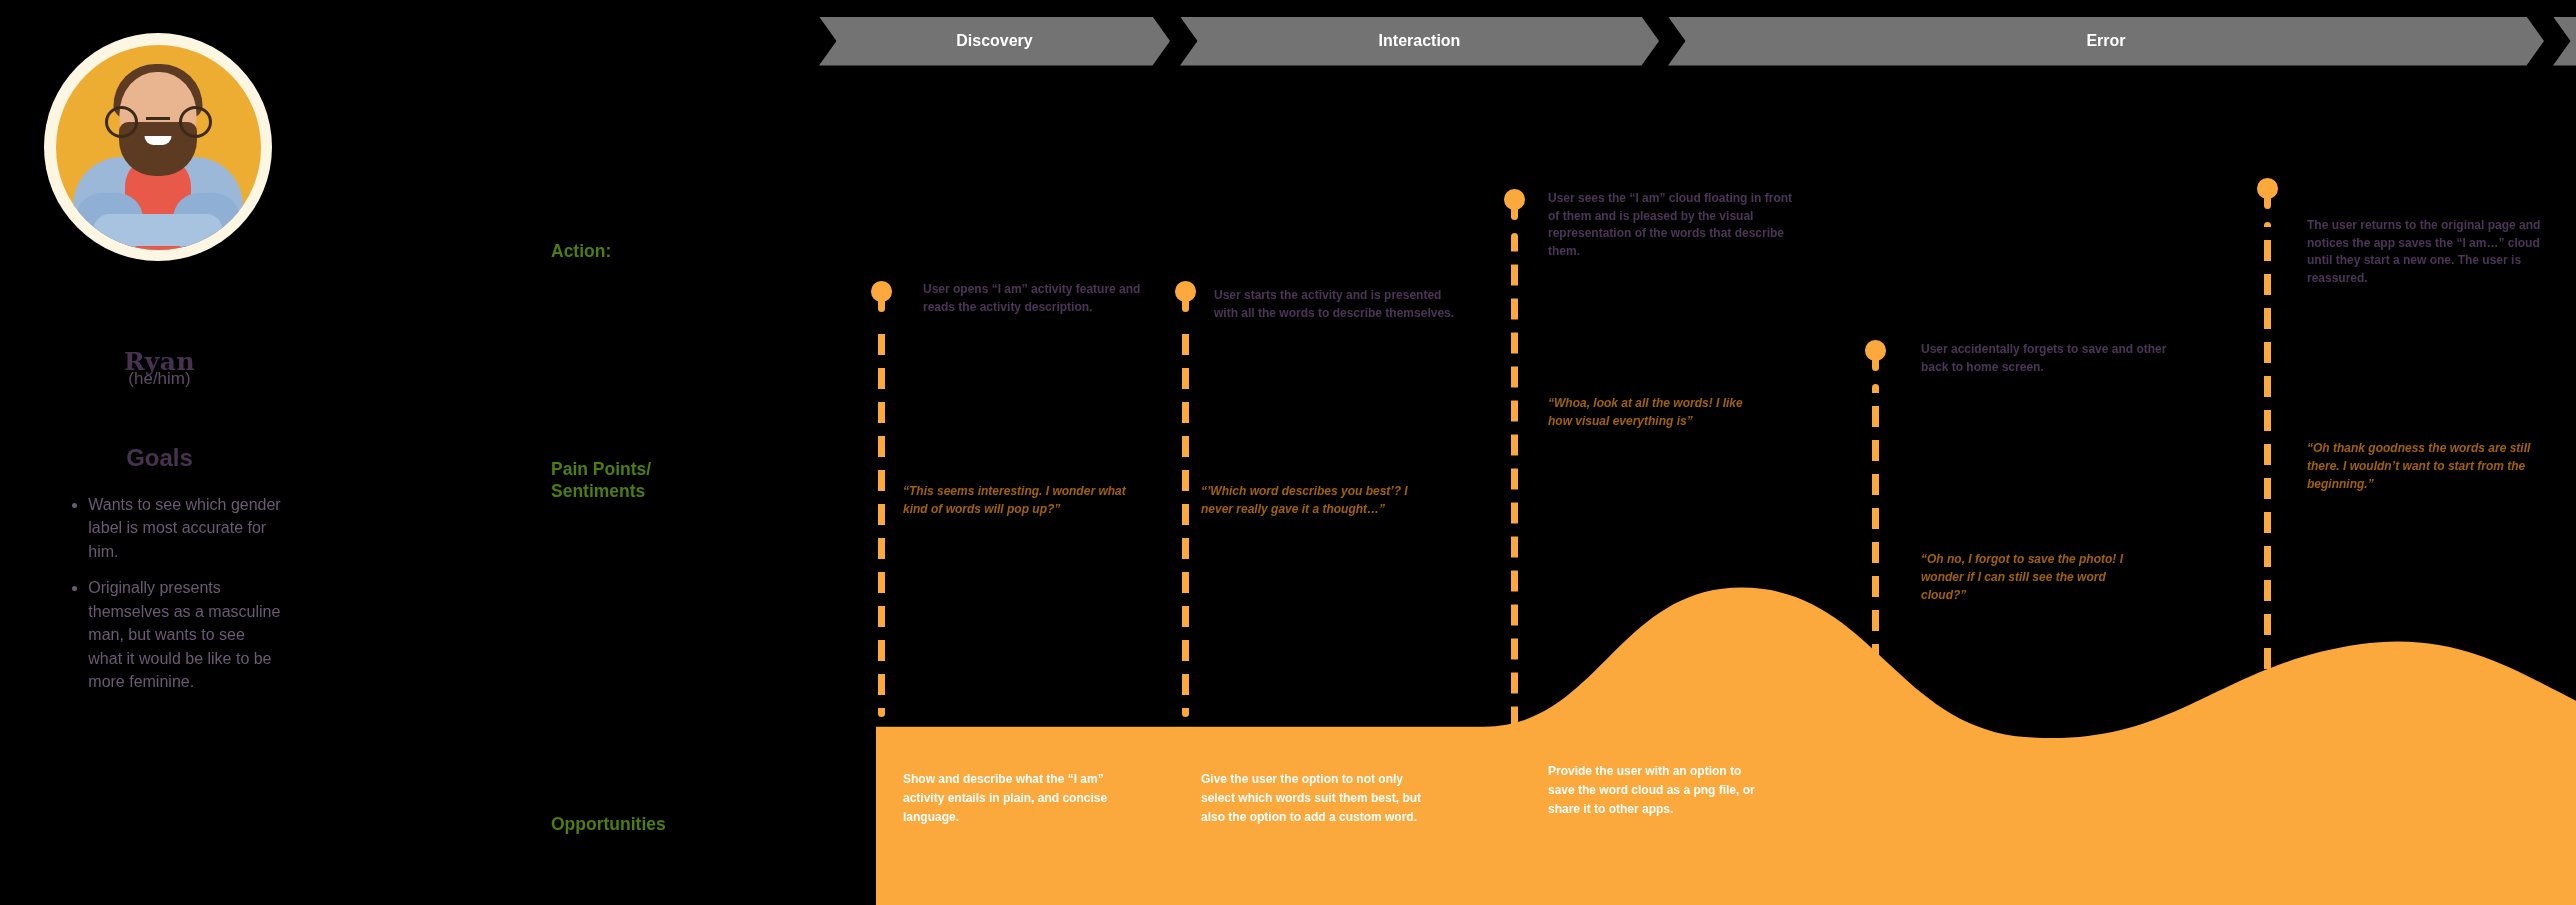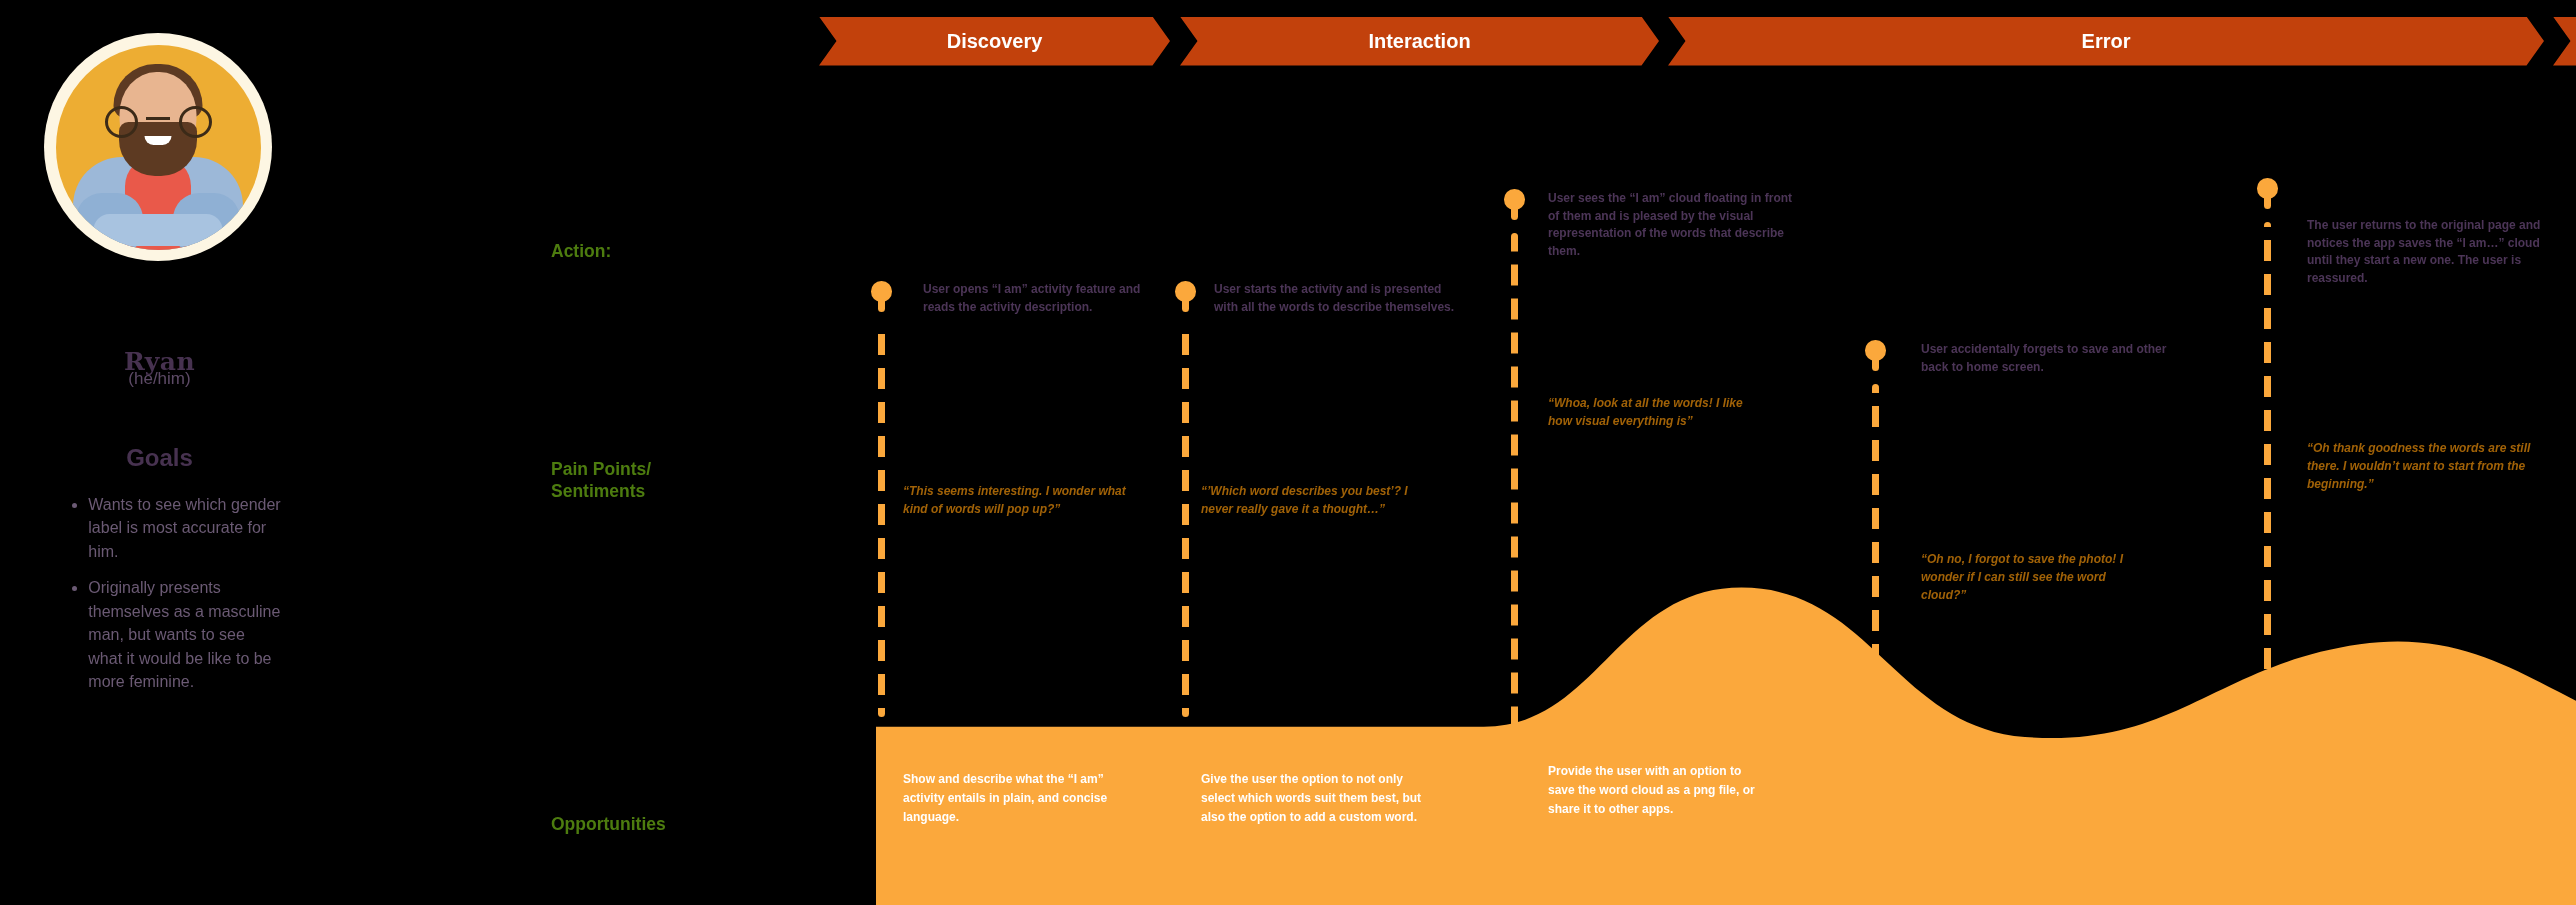--- a/index.html
+++ b/index.html
@@ -40,22 +40,22 @@
           font-family:"DejaVu Serif", serif;font-weight:700;font-size:25px;letter-spacing:0.5px;margin-top:31px;}
   .p-pron{position:absolute;left:0;top:369px;width:319px;text-align:center;color:#5d4a66;font-size:17px;}
   .p-goals-h{position:absolute;left:0;top:444px;width:319px;text-align:center;color:#473250;
              font-weight:700;font-size:24px;}
   .p-goals{position:absolute;left:77px;top:493px;width:206px;color:#6b5a74;font-size:16px;line-height:1.46;}
   .p-goals li{margin-bottom:13.4px;}
   .p-goals ul{margin:0;padding-left:11.3px;}
 
   
   .banner{position:absolute;top:16.5px;left:819px;height:49px;width:2983px;}
-  .chev{position:absolute;top:0;height:49px;background:#c2410c;display:flex;align-items:center;
-        justify-content:center;color:#fff;font-size:20px;font-weight:700;
+  .chev{position:absolute;top:0;height:49px;background:#737373;display:flex;align-items:center;
+        justify-content:center;color:#fff;font-size:16px;font-weight:700;
         clip-path:polygon(0 0, calc(100% - 17.5px) 0, 100% 50%, calc(100% - 17.5px) 100%, 0 100%, 17.5px 50%);}
 
   
   .wave{position:absolute;left:876px;top:567px;width:2952px;height:340px;}
 
   
   .rowlabel{position:absolute;color:#4d7c0f;font-weight:700;font-size:17.5px;line-height:1.25;}
 
   
   .col{position:absolute;width:340px;}
@@ -138,21 +138,21 @@
   <div class="dashline" style="left:6.7px;top:325px;height:392px;"></div>
   <div class="act" style="left:52px;top:281px;">User opens “I am” activity feature and reads the activity description.</div>
   <div class="pain" style="left:32px;top:482px;">“This seems interesting. I wonder what kind of words will pop up?”</div>
   <div class="opp onwhite" style="left:32px;top:770px;">Show and describe what the “I am” activity entails in plain, and concise language.</div>
 </div>
 
 <div class="col" style="left:1175px;top:0;">
   <div class="dot" style="left:0px;top:281px;"></div>
   <div class="dotstem" style="left:6.7px;top:300px;"></div>
   <div class="dashline" style="left:6.7px;top:325px;height:392px;"></div>
-  <div class="act" style="left:39px;top:281px;">User starts the activity and is presented with all the words to describe themselves.</div>
+  <div class="act" style="left:39px;top:287px;">User starts the activity and is presented with all the words to describe themselves.</div>
   <div class="pain" style="left:26px;top:482px;">“’Which word describes you best’? I never really gave it a thought…”</div>
   <div class="opp onwhite" style="left:26px;top:770px;">Give the user the option to not only select which words suit them best, but also the option to add a custom word.</div>
 </div>
 
 <div class="col" style="left:1504px;top:0;">
   <div class="dot" style="left:0px;top:189px;"></div>
   <div class="dotstem" style="left:6.7px;top:208px;"></div>
   <div class="dashline" style="left:6.7px;top:233px;height:505px;"></div>
   <div class="act" style="left:44px;top:190px;width:258px;">User sees the “I am” cloud floating in front of them and is pleased by the visual representation of the words that describe them.</div>
   <div class="pain" style="left:44px;top:394px;width:216px;">“Whoa, look at all the words! I like how visual everything is”</div>

